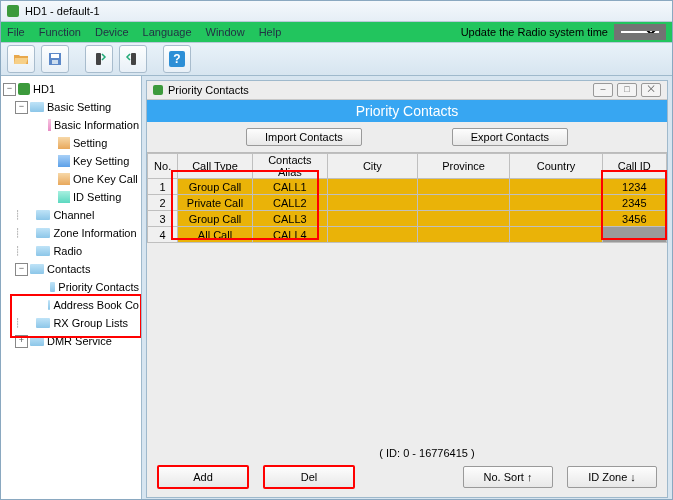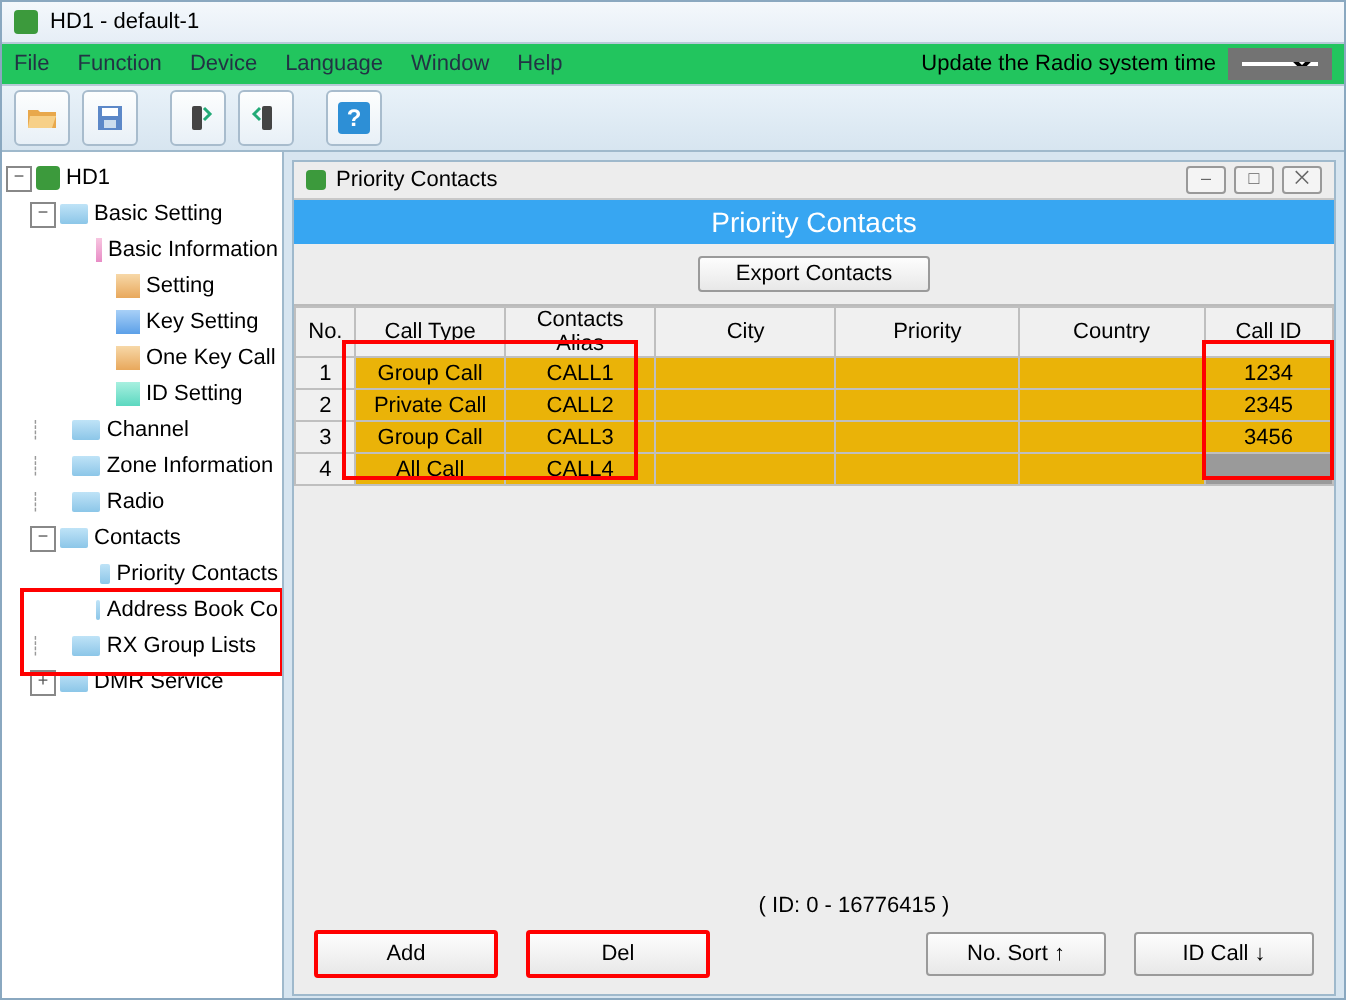--- a/index.html
+++ b/index.html
@@ -216,32 +216,33 @@
           <div class="pic"></div>
           <span>Priority Contacts</span>
           <div class="wbtns">
             <div class="wbtn">–</div>
             <div class="wbtn">□</div>
             <div class="wbtn">⨉</div>
           </div>
         </div>
         <div class="pheader">Priority Contacts</div>
         <div class="pactions">
+          <button class="abtn">Import Contacts</button>
           <button class="abtn">Export Contacts</button>
         </div>
 
         <div class="gridwrap" style="position:relative;">
           <table class="grid">
             <thead>
               <tr>
                 <th class="col-no">No.</th>
                 <th class="col-ct">Call Type</th>
                 <th class="col-ca">Contacts Alias</th>
                 <th class="col-city">City</th>
-                <th class="col-prov">Priority</th>
+                <th class="col-prov">Province</th>
                 <th class="col-country">Country</th>
                 <th class="col-cid">Call ID</th>
               </tr>
             </thead>
             <tbody id="gridbody">
                 <tr>
                   <td class="col-no">1</td>
                   <td>Group Call</td>
                   <td>CALL1</td>
                   <td></td>
@@ -282,19 +283,19 @@
           <div class="redbox" style="left:454px;top:17px;width:62px;height:66px;"></div>
         </div>
 
         <div class="pfooter">
           <div class="idrange">( ID: 0 - 16776415 )</div>
           <div class="btnrow">
             <div class="fbtn red">Add</div>
             <div class="fbtn red">Del</div>
             <div style="flex:1"></div>
             <div class="fbtn">No. Sort ↑</div>
-            <div class="fbtn">ID Call ↓</div>
+            <div class="fbtn">ID Zone ↓</div>
           </div>
         </div>
       </div>
     </div>
   </div>
 </div>
 
 </body></html>

